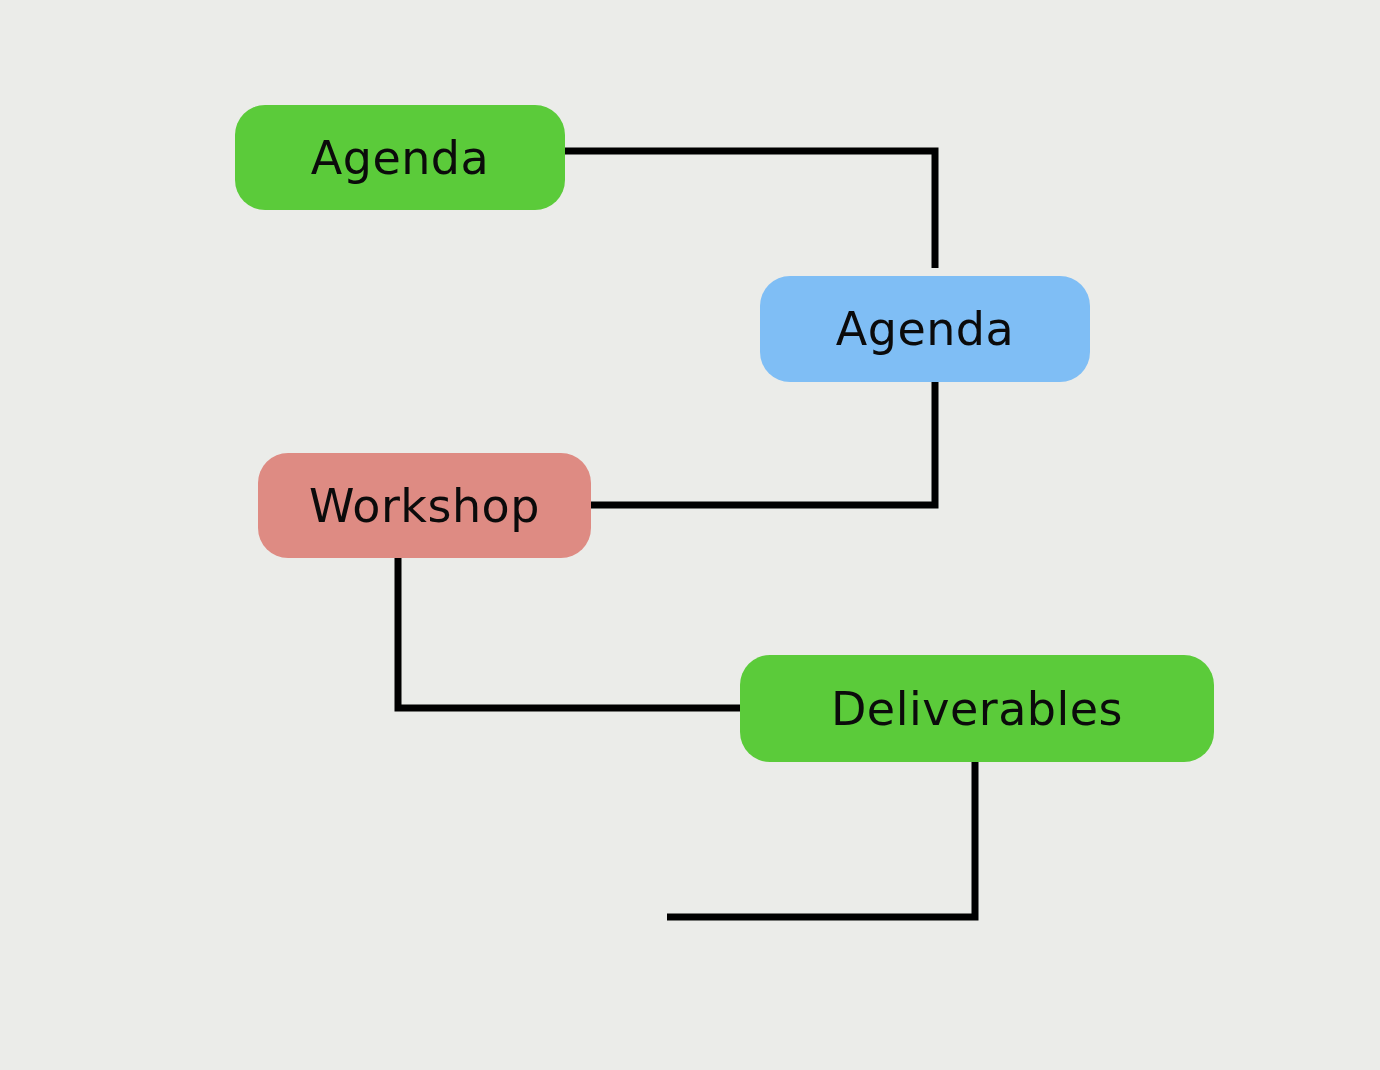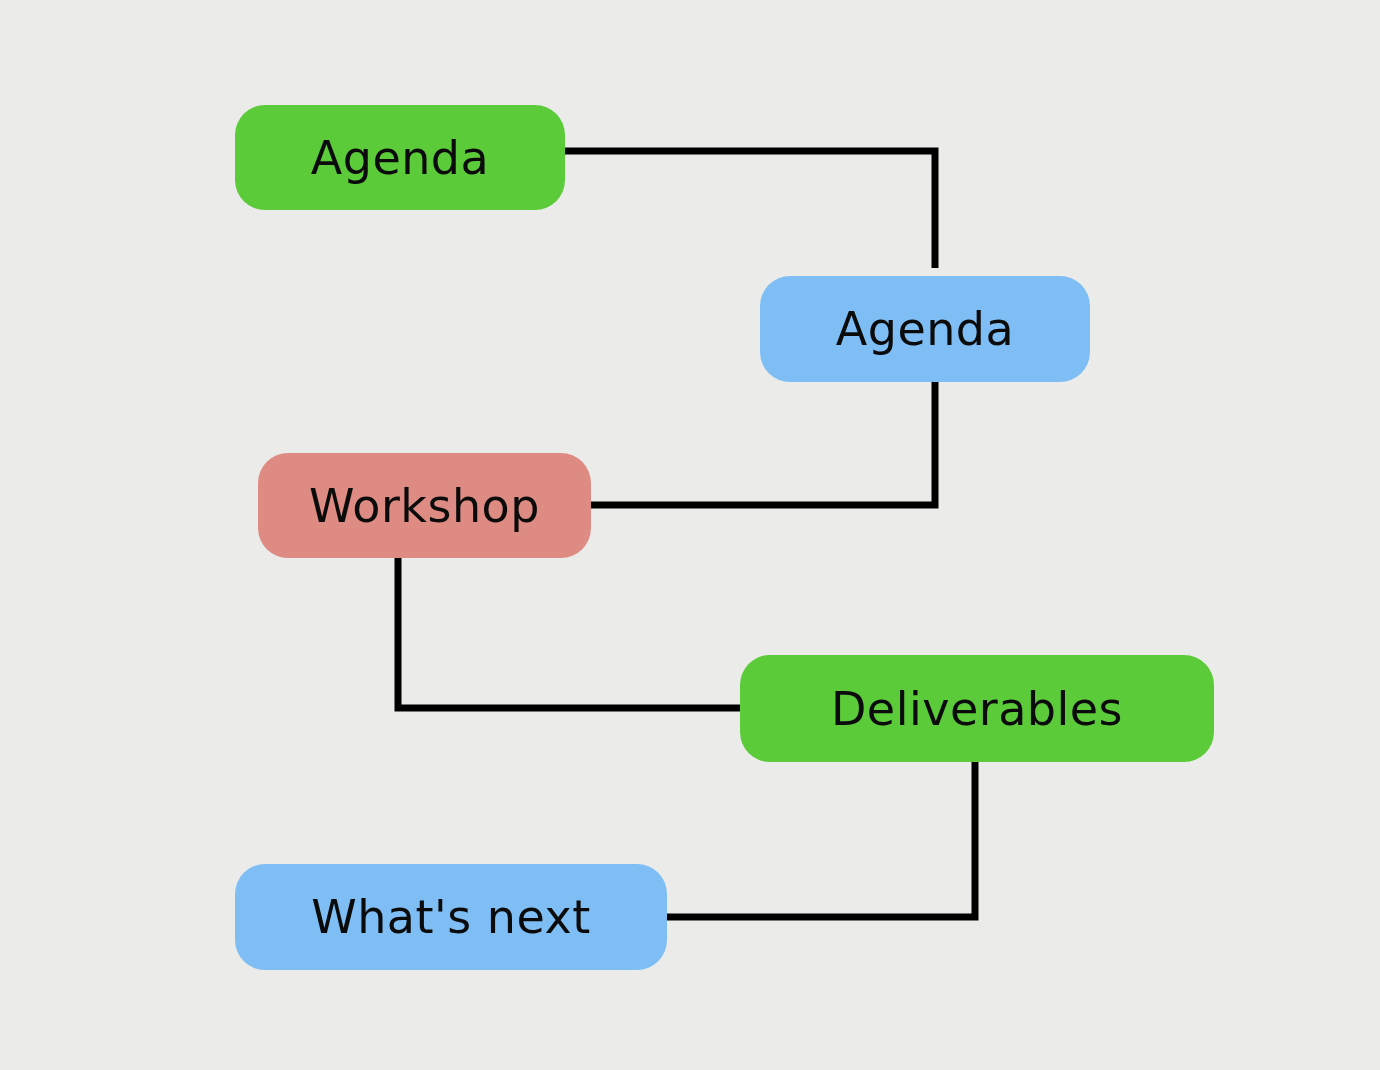--- a/index.html
+++ b/index.html
@@ -71,17 +71,14 @@
   </div>
 
   <div class="node node-workshop" style="background: rgb(222, 139, 131);">
     <span>Workshop</span>
   </div>
 
   <div class="node node-deliverables" style="background: rgb(91, 203, 58);">
     <span>Deliverables</span>
   </div>
 
-  <div class="node node-whats-next" style="background: rgb(127, 190, 245);">
-    <span>What's next</span>
-  </div>
 
 </div>
 
 </body></html>

